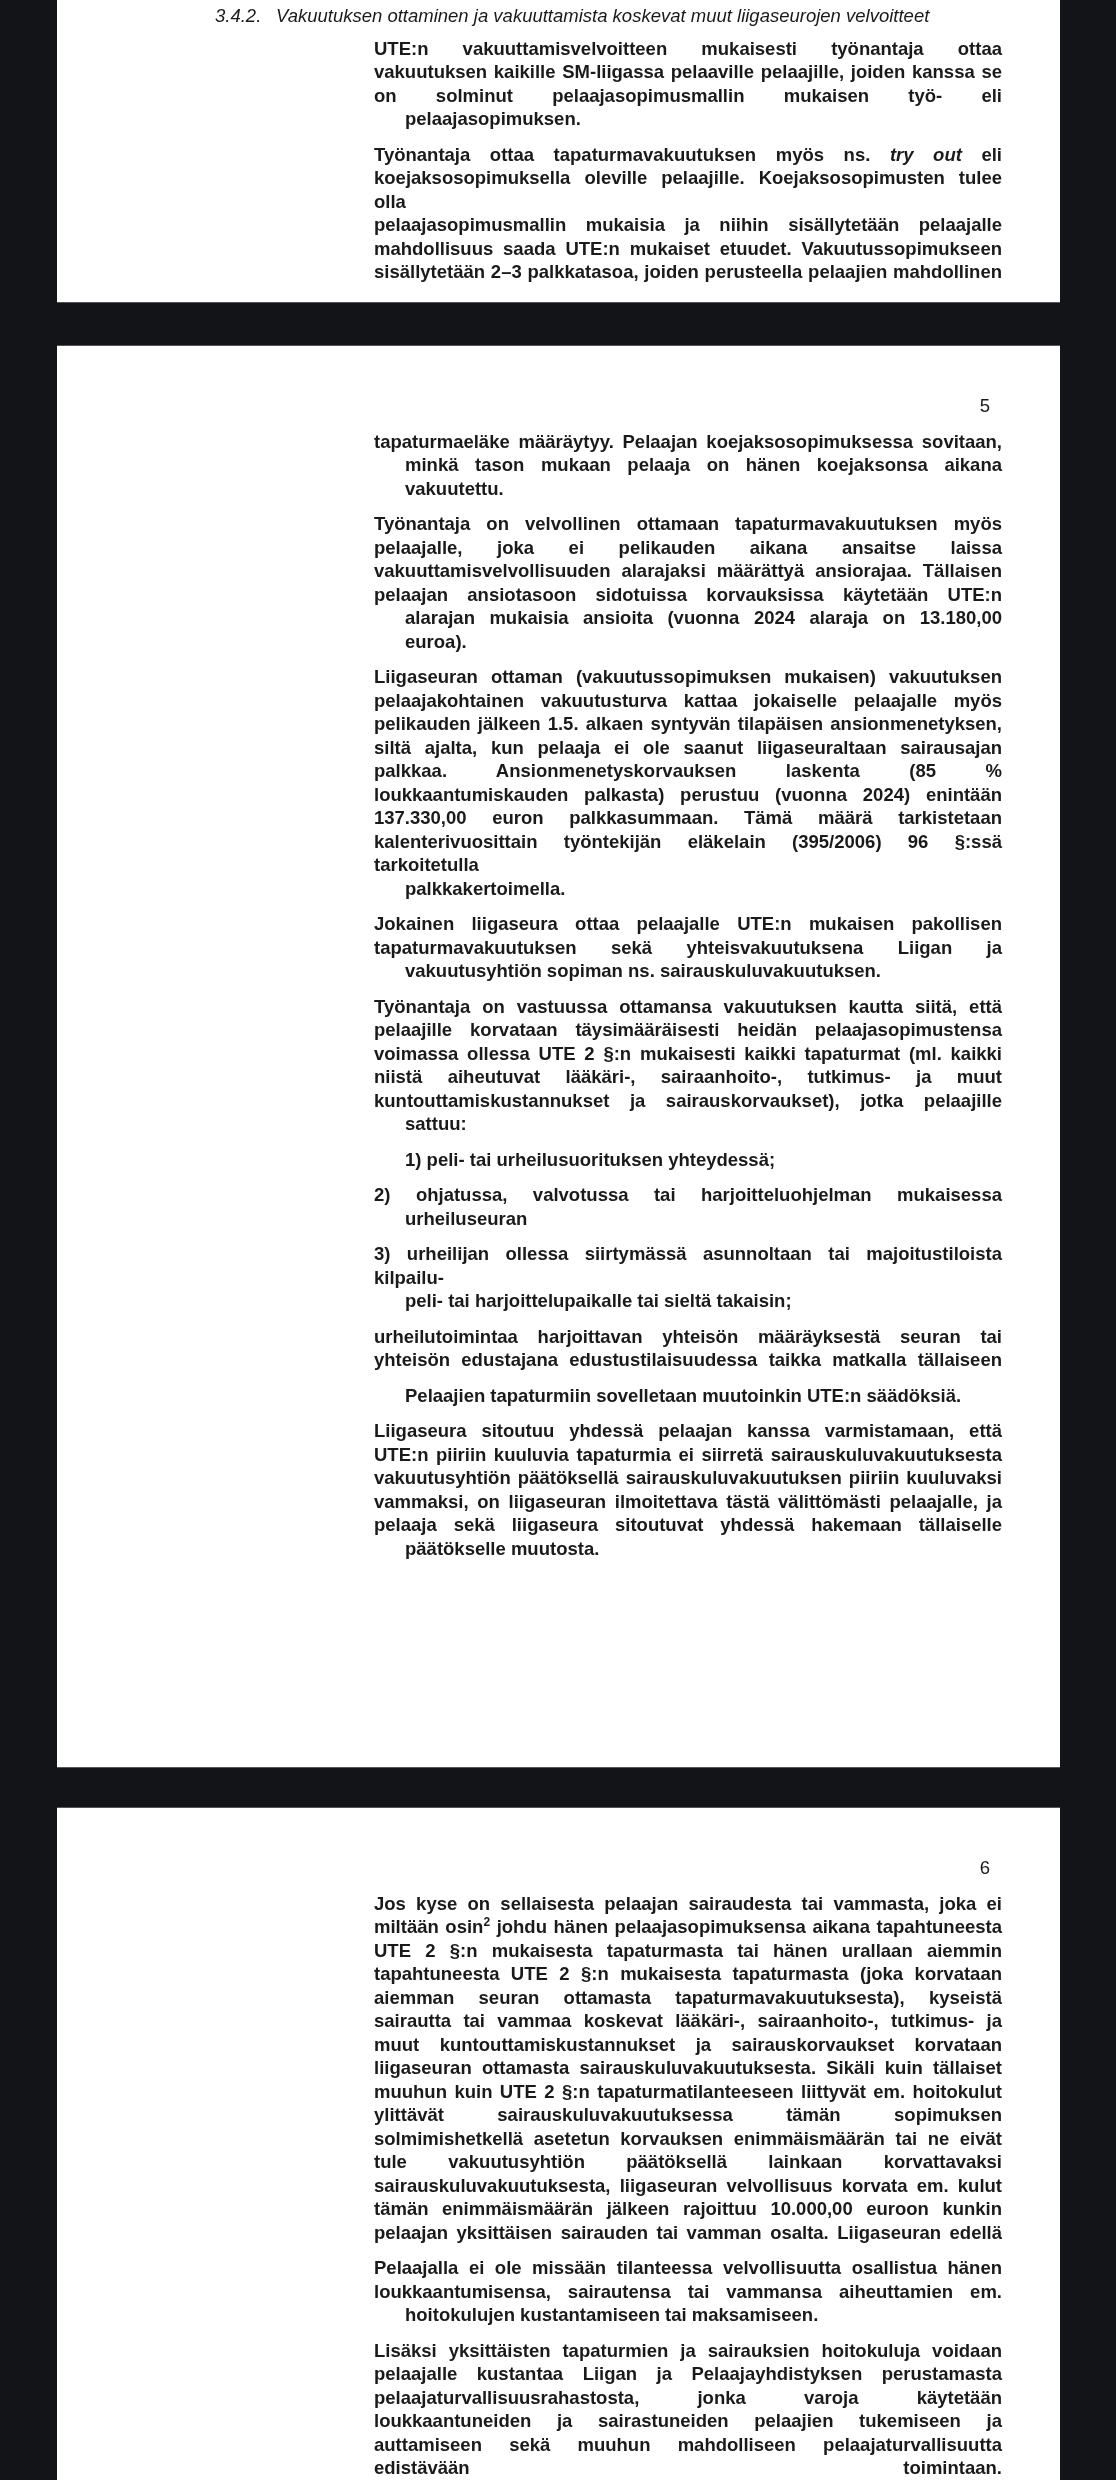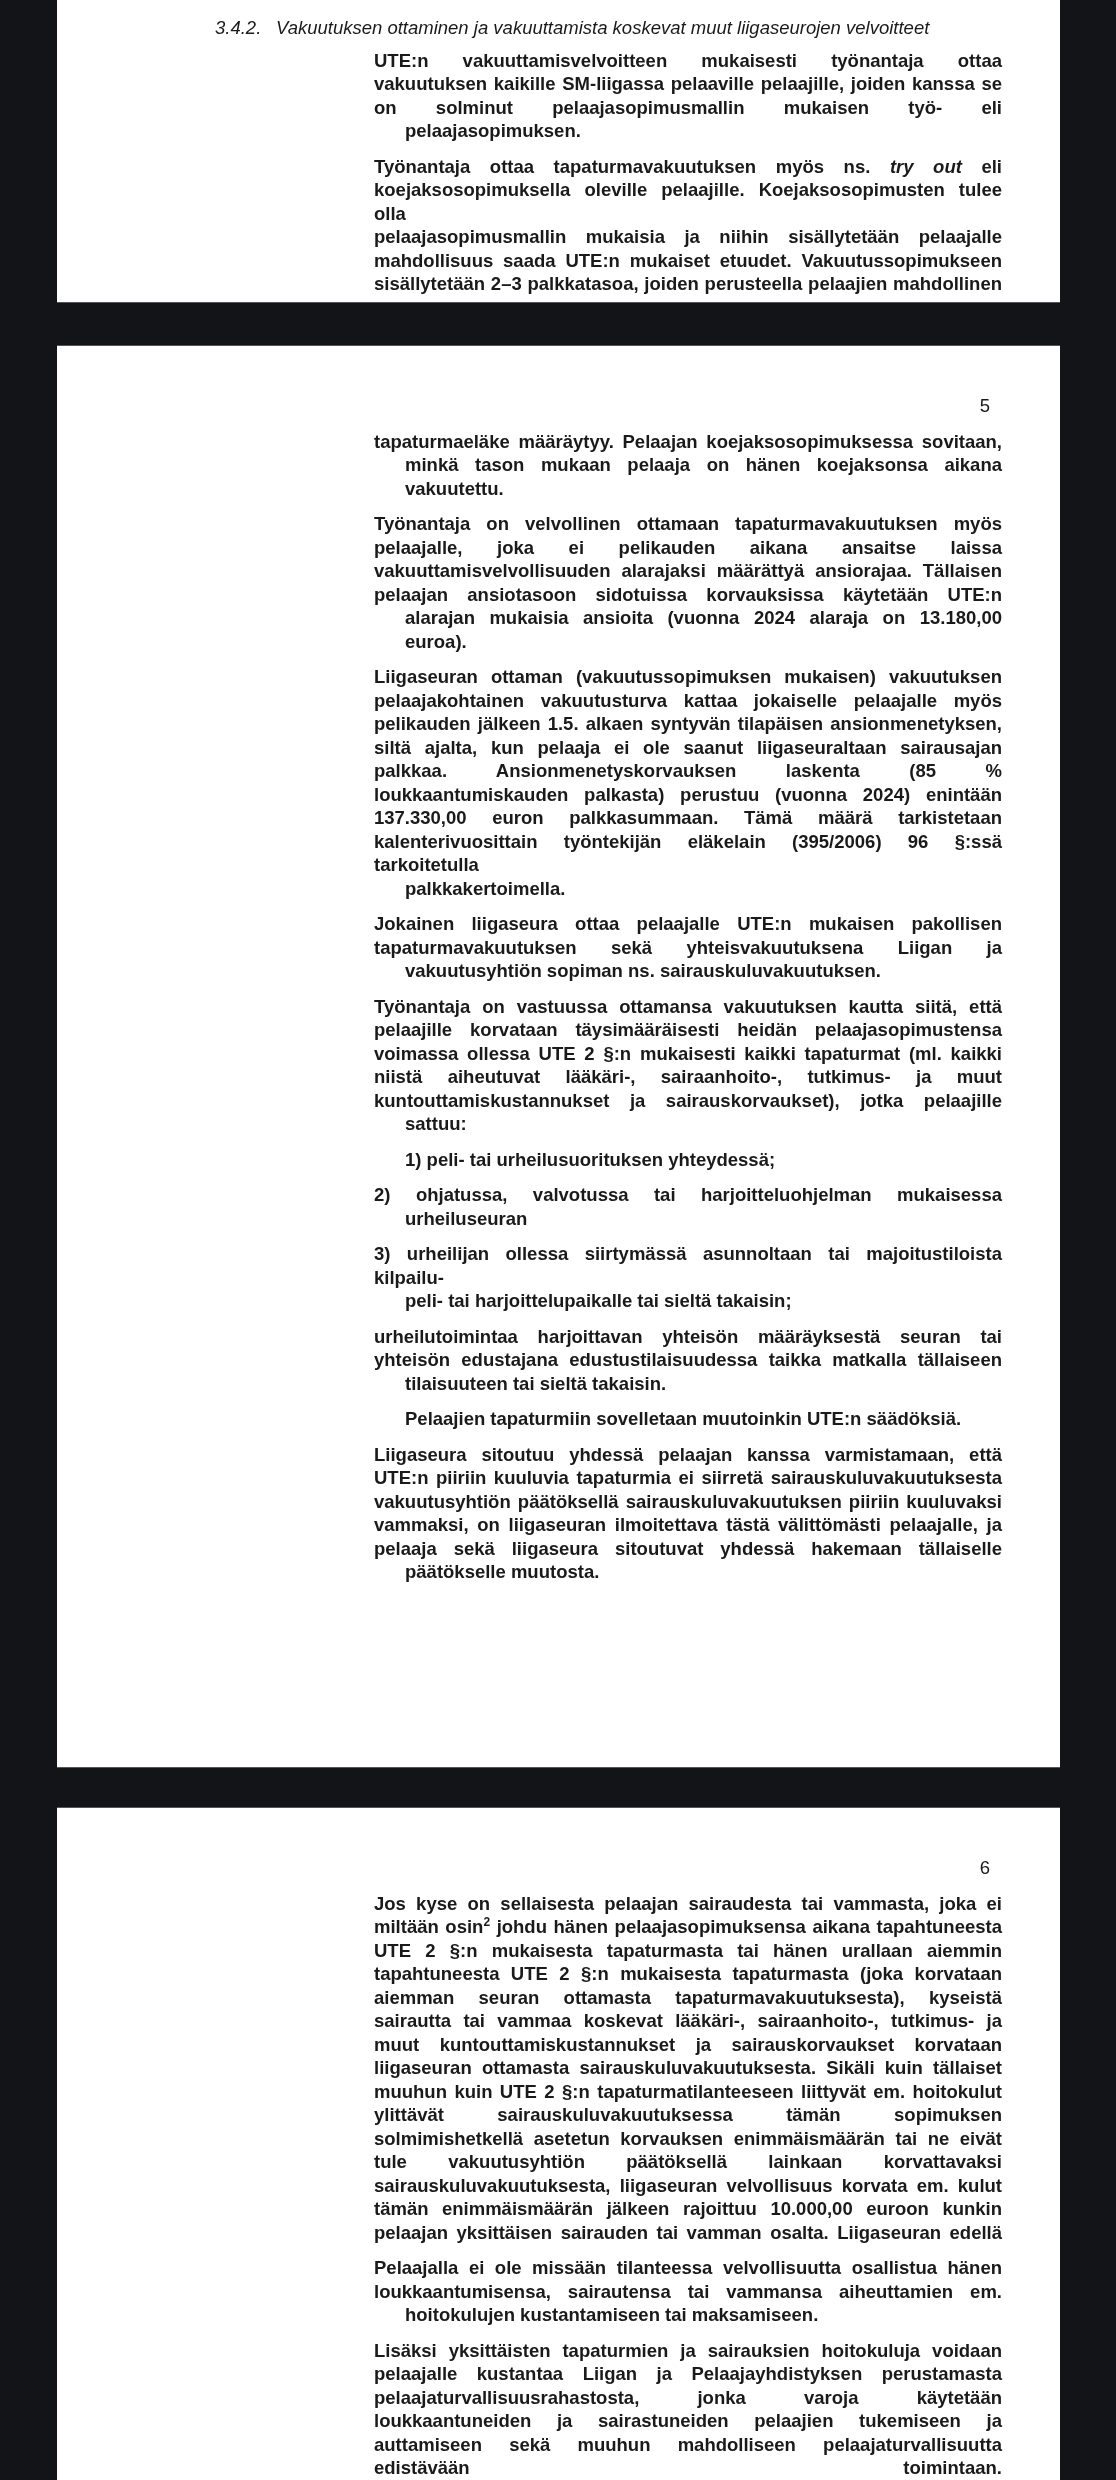--- a/index.html
+++ b/index.html
@@ -13,21 +13,21 @@
   .viewer{position:absolute;inset:0;}
   .page{
     position:absolute;left:57px;width:1003px;
     background:#ffffff;color:#1a1a1a;
     box-sizing:border-box;
     padding-left:317px;
     border-top:1px solid #53565b;
     border-bottom:1px solid #53565b;
     overflow:hidden;
   }
-  .page-a{top:0;height:303px;padding-top:16px;border-top:none;}
+  .page-a{top:0;height:303px;padding-top:4px;border-top:none;}
   .page-b{top:345px;height:1423px;padding-top:48px;}
   .page-c{top:1807px;height:900px;padding-top:48px;}
   .heading{
     margin-left:-159px;width:822px;
     display:flex;
     font-style:italic;
     font-size:18.5px;line-height:23.5px;
     margin-bottom:9px;
     white-space:nowrap;
   }
@@ -115,21 +115,20 @@
         <div class="line">2) ohjatussa, valvotussa tai harjoitteluohjelman mukaisessa</div>
         <div class="line last">urheiluseuran</div>
       </div>
       <div class="para">
         <div class="line">3) urheilijan ollessa siirtymässä asunnoltaan tai majoitustiloista kilpailu-</div>
         <div class="line last">peli- tai harjoittelupaikalle tai sieltä takaisin;</div>
       </div>
       <div class="para">
         <div class="line">urheilutoimintaa harjoittavan yhteisön määräyksestä seuran tai</div>
         <div class="line">yhteisön edustajana edustustilaisuudessa taikka matkalla tällaiseen</div>
-        <div class="line last">tilaisuuteen tai sieltä takaisin.</div>
       </div>
       <div class="para">
         <div class="line last">Pelaajien tapaturmiin sovelletaan muutoinkin UTE:n säädöksiä.</div>
       </div>
       <div class="para">
         <div class="line">Liigaseura sitoutuu yhdessä pelaajan kanssa varmistamaan, että</div>
         <div class="line">UTE:n piiriin kuuluvia tapaturmia ei siirretä sairauskuluvakuutuksesta</div>
         <div class="line">vakuutusyhtiön päätöksellä sairauskuluvakuutuksen piiriin kuuluvaksi</div>
         <div class="line">vammaksi, on liigaseuran ilmoitettava tästä välittömästi pelaajalle, ja</div>
         <div class="line">pelaaja sekä liigaseura sitoutuvat yhdessä hakemaan tällaiselle</div>

